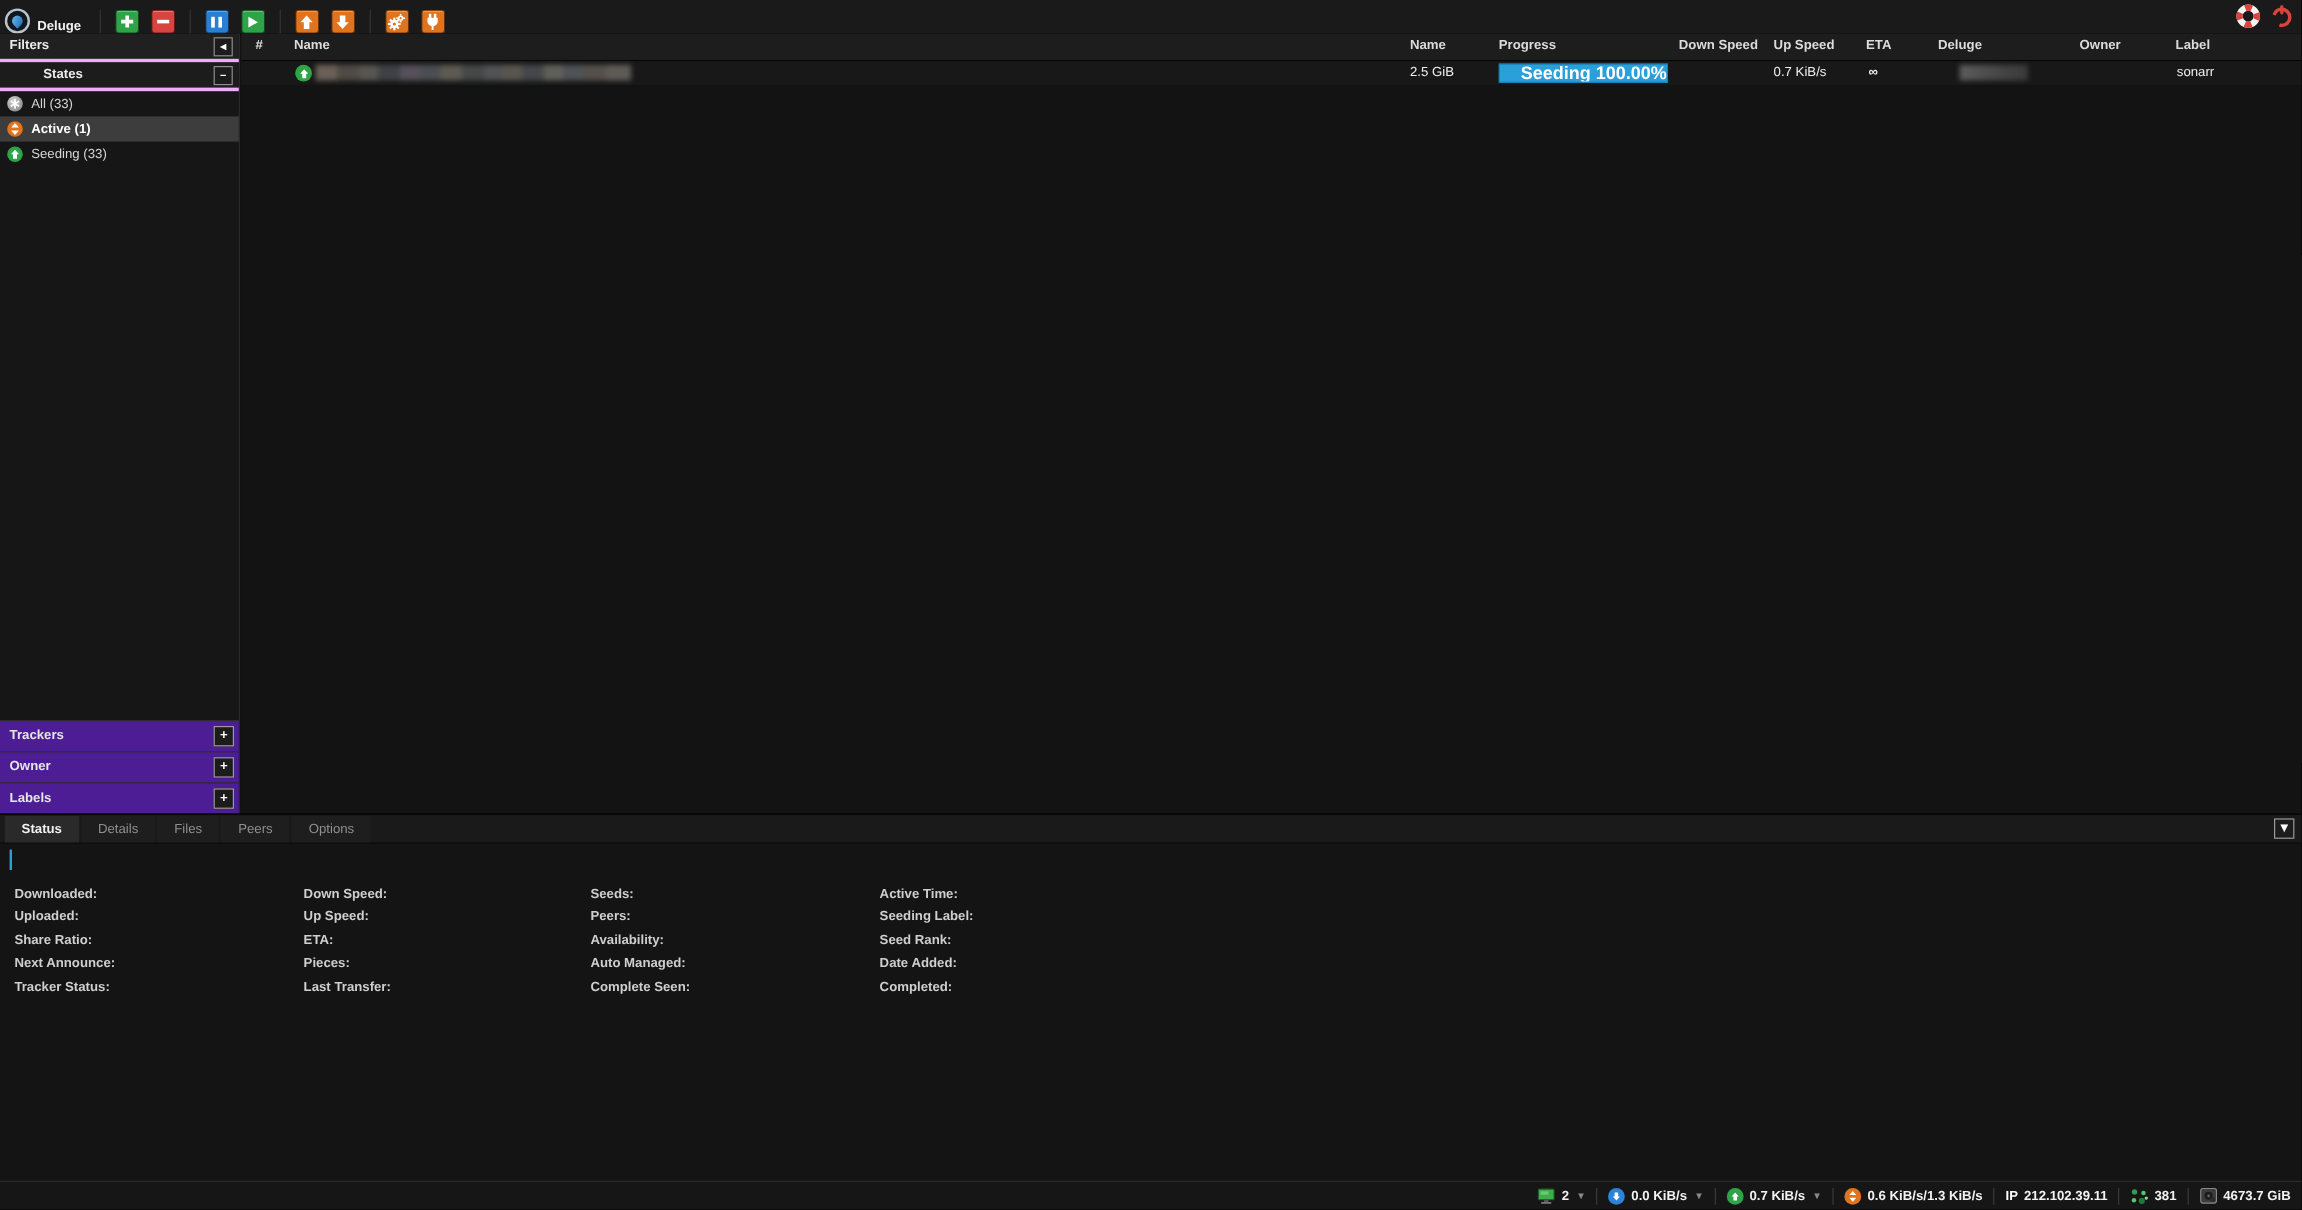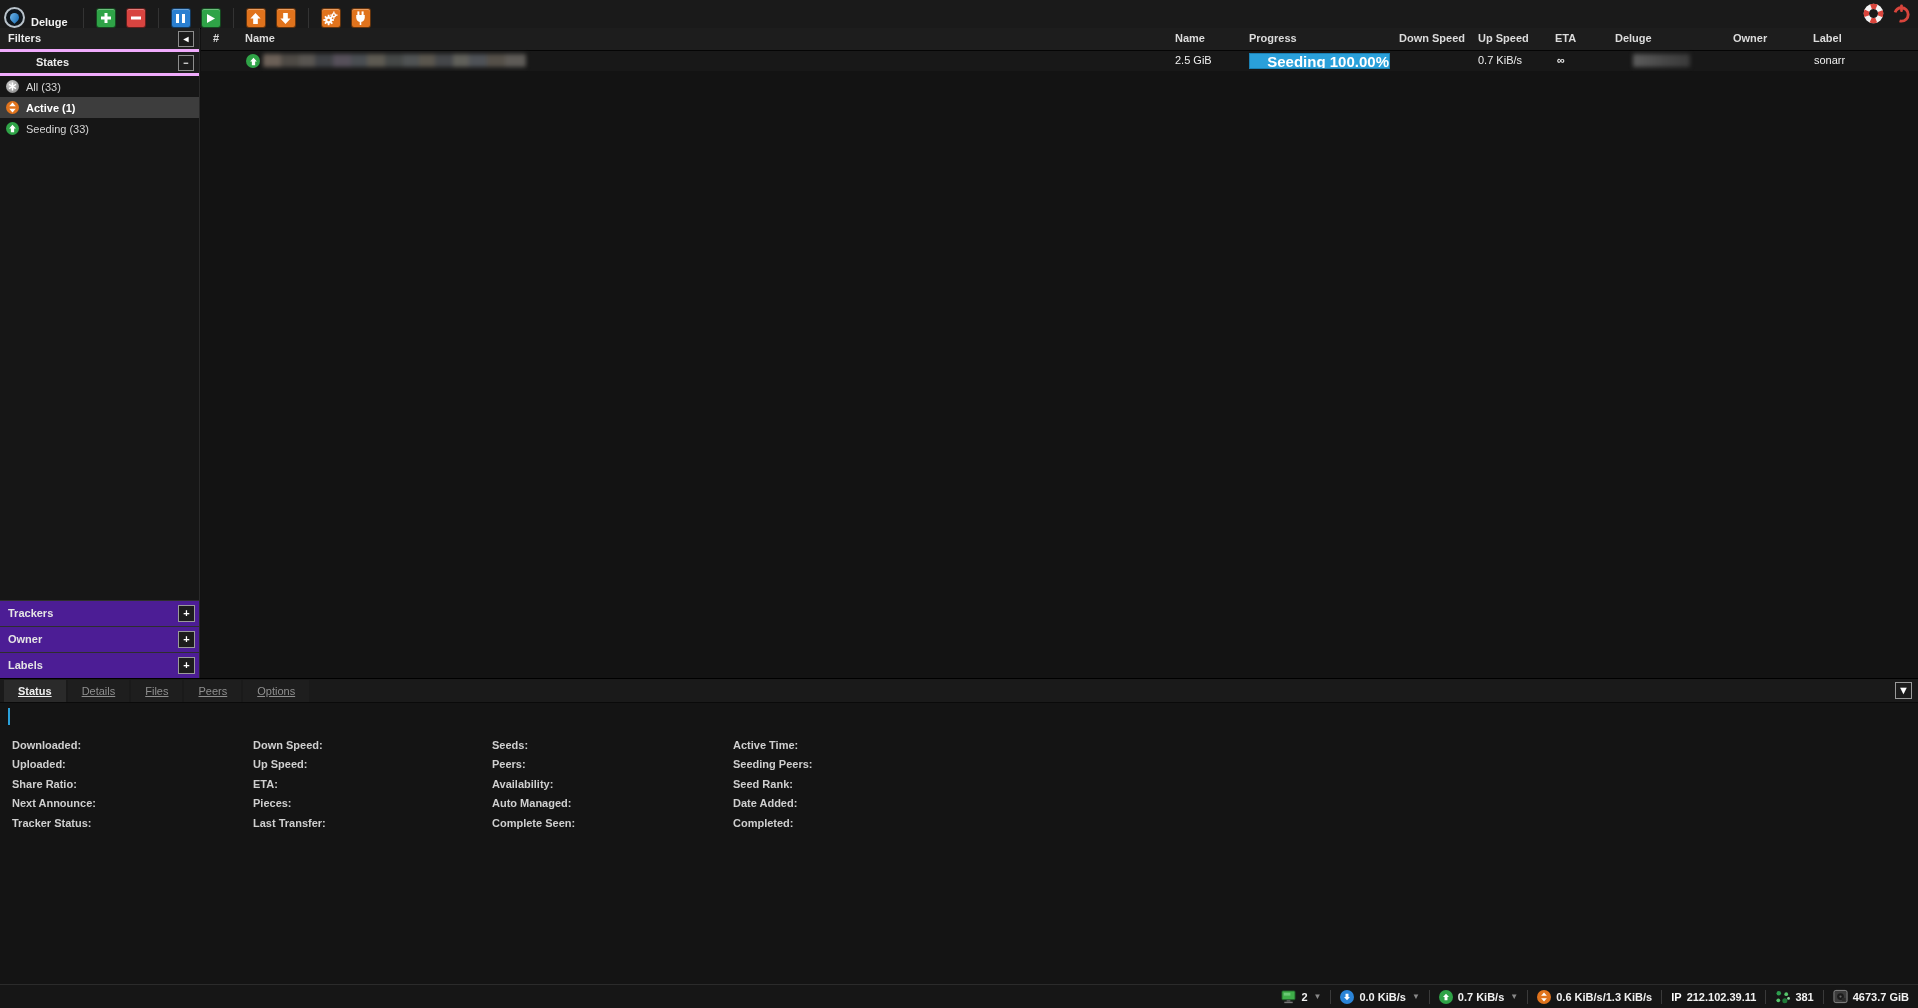--- a/index.html
+++ b/index.html
@@ -58,21 +58,21 @@
   .pbar{left:1048px;top:2px!important;width:141px;height:16px;background:#2aa0da;border:1px solid #1b81b4;
         box-sizing:border-box;display:flex;align-items:center;justify-content:center;
         color:#fff;font-weight:bold;font-size:15px;overflow:hidden;}
   .pbar-fill{position:absolute;left:0;top:0;bottom:0;background:#2aa0da;z-index:0;}
   .pbar span{position:relative;z-index:1;top:0;}
 
   
   .bottom{position:absolute;left:0;top:678px;width:100%;height:306px;background:#141414;border-top:1px solid #000;}
   .tabs{height:23px;background:#1a1a1a;border-bottom:1px solid #0a0a0a;display:flex;align-items:center;
         padding-left:4px;gap:2px;position:relative;}
-  .tab{height:22px;line-height:22px;padding:0 14px;color:#8f8f8f;background:#1e1e1e;cursor:pointer;text-decoration:underline;}
+  .tab{height:22px;line-height:22px;padding:0 14px;color:#8f8f8f;background:#1e1e1e;cursor:pointer;}
   .tab.active{color:#f0f0f0;background:#2a2a2a;font-weight:bold;}
   .tabs .sq-btn2{top:3px;right:6px;}
   .caret-line{position:absolute;left:8px;top:29px;width:2px;height:17px;background:#2aa0da;}
   .status-grid{position:absolute;top:57px;left:0;right:0;}
   .sg-col{position:absolute;top:0;font-weight:bold;color:#cfcfcf;}
   .sg-col div{height:19.4px;line-height:19.4px;}
   .sg-c1{left:12px;} .sg-c2{left:253px;} .sg-c3{left:492px;} .sg-c4{left:733px;}
 
   
   .sb{position:absolute;left:0;top:984px;width:100%;height:24px;background:#161616;border-top:1px solid #2b2b2b;
@@ -319,21 +319,21 @@
       </div>
       <div class="sg-col sg-c3">
         <div>Seeds:</div>
         <div>Peers:</div>
         <div>Availability:</div>
         <div>Auto Managed:</div>
         <div>Complete Seen:</div>
       </div>
       <div class="sg-col sg-c4">
         <div>Active Time:</div>
-        <div>Seeding Peers:</div>
+        <div>Seeding Label:</div>
         <div>Seed Rank:</div>
         <div>Date Added:</div>
         <div>Completed:</div>
       </div>
     </div>
   </div>
 
   <div class="sb">
     <div class="sb-item">
       <span>

